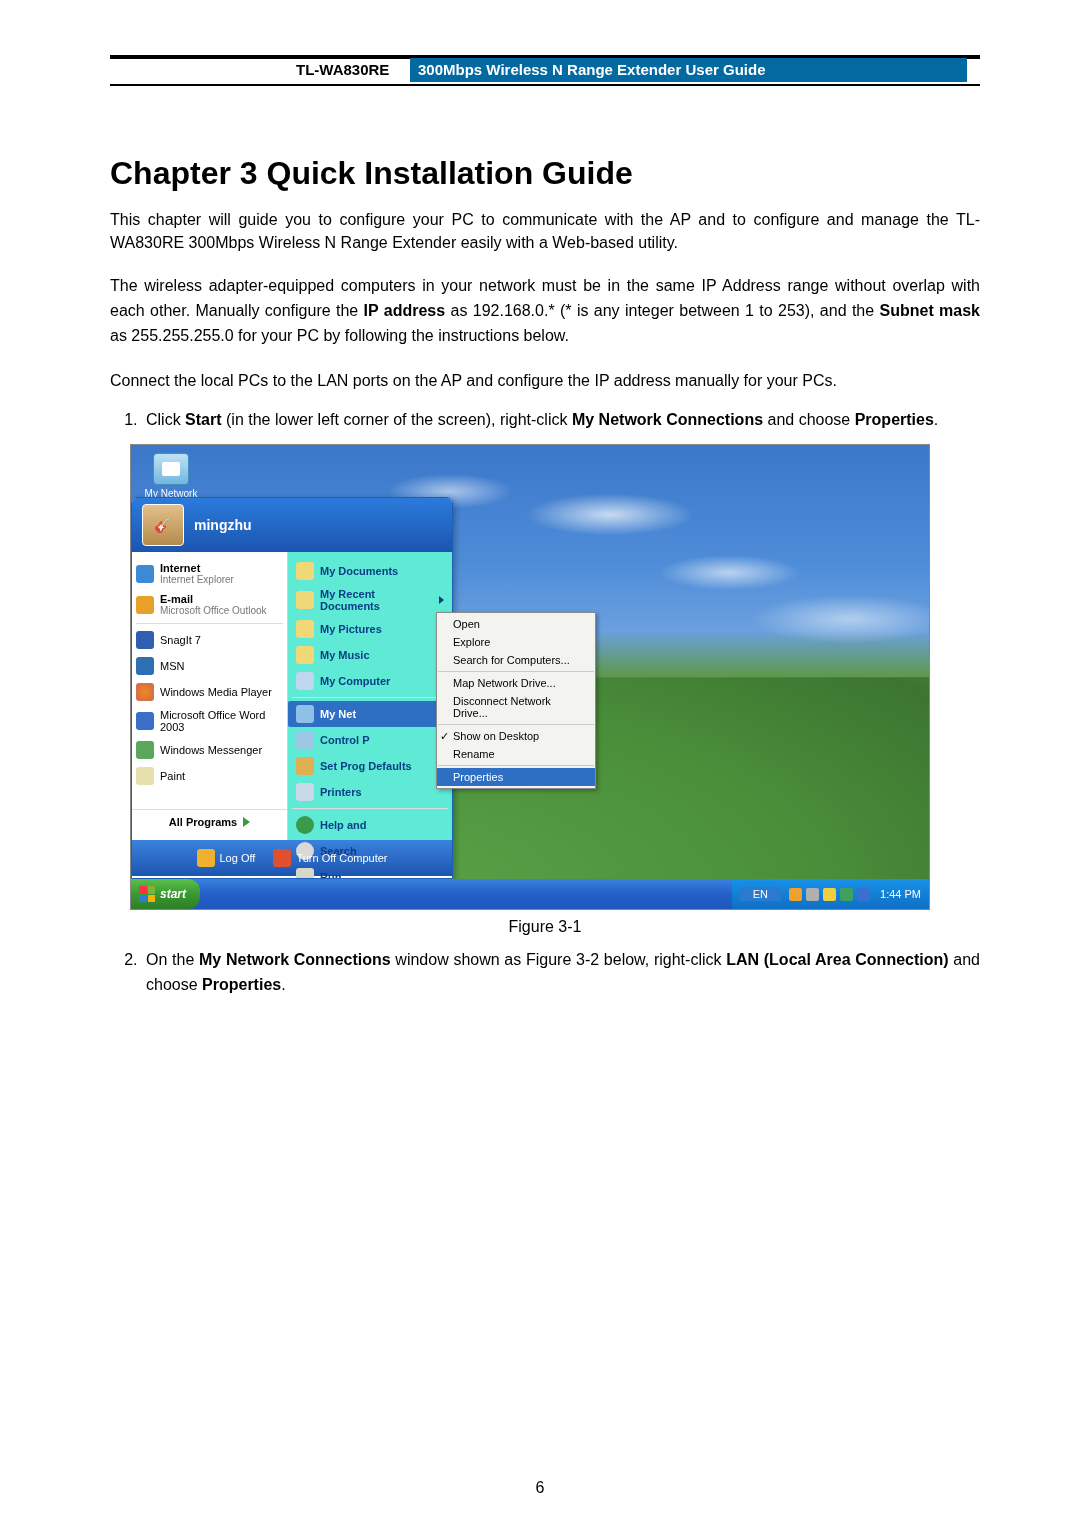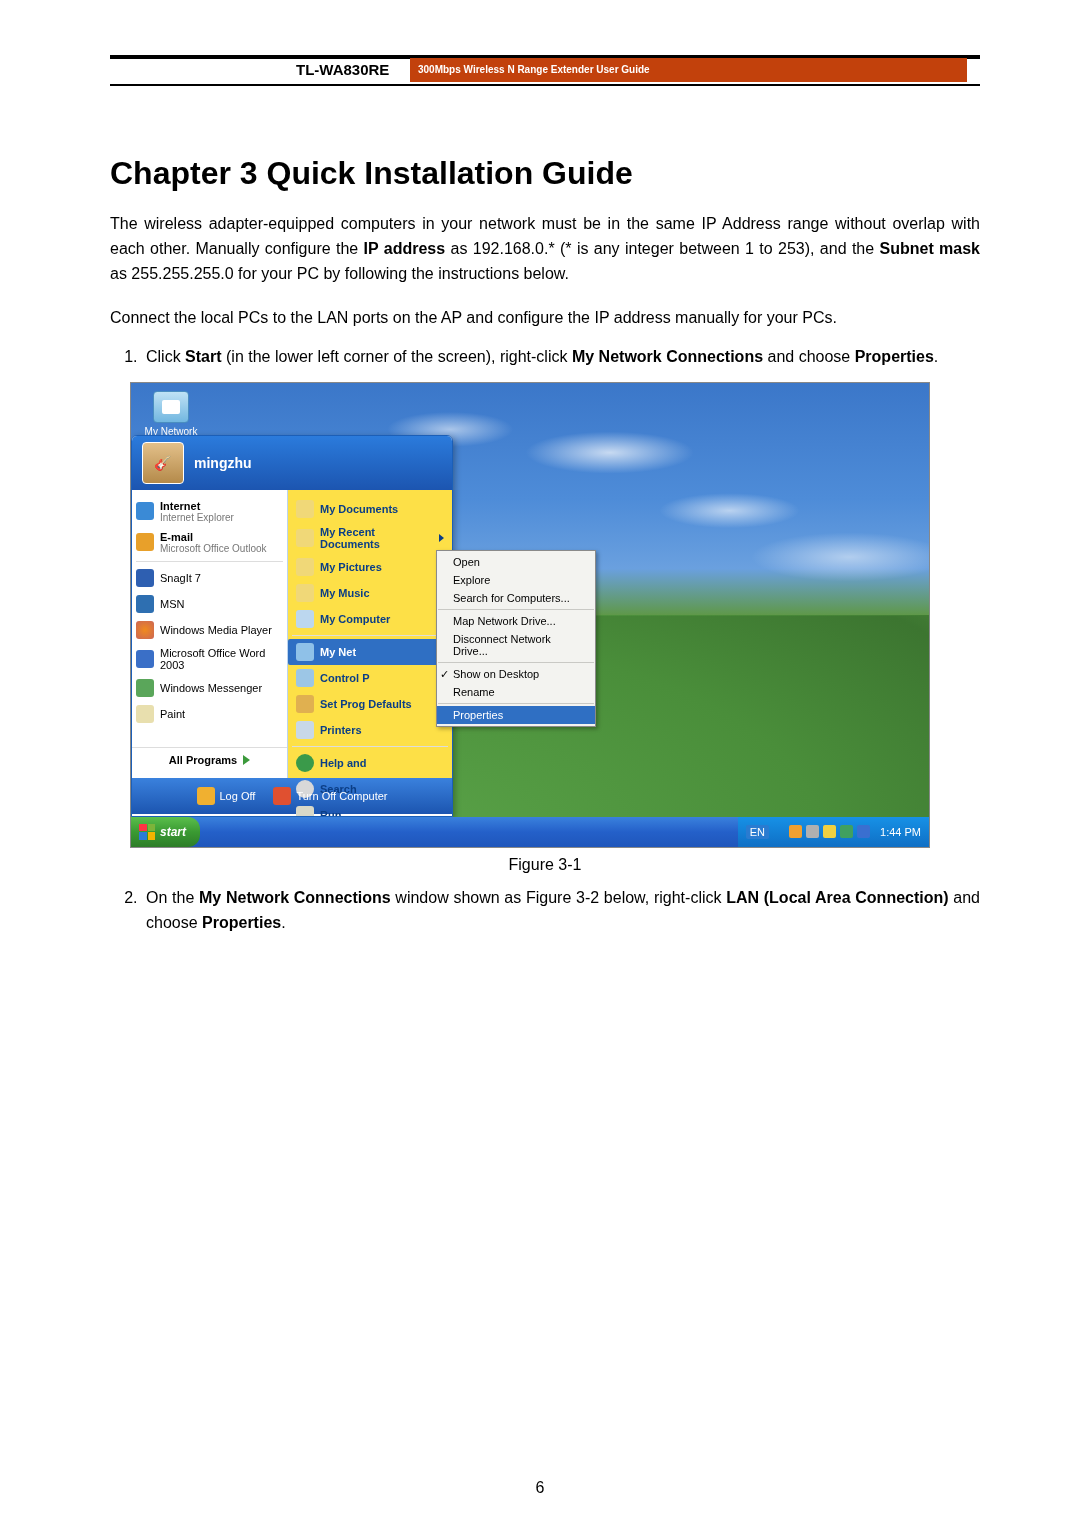--- a/index.html
+++ b/index.html
@@ -30,24 +30,24 @@
   .hdr-bar .model {
     position: absolute;
     left: 186px;
     top: 3px;
     font-weight: bold;
     font-size: 15px;
   }
   .hdr-bar .black {
     position: absolute;
     left: 300px; right: 13px; top: 0; height: 24px;
-    background: #c2410c;
+    background: #0369a1;
     color: #fff;
     font-weight: bold;
-    font-size: 10px;
+    font-size: 15px;
     padding-left: 8px;
     line-height: 24px;
   }
   .hdr-line-bot {
     position: absolute;
     left: 110px; right: 100px; top: 84px;
     border-top: 2px solid #000;
   }
   .content {
     margin-top: 100px;
@@ -132,21 +132,21 @@
   .start-btn .winlogo {
     width:16px;height:16px;
     display:grid;grid-template-columns:1fr 1fr;grid-template-rows:1fr 1fr;gap:1px;
   }
   .wl{width:100%;height:100%}.wr{background:#f34}.wg{background:#7db43a}.wb{background:#2c7bd6}.wy{background:#f3b400}
   .tray {
     margin-left:auto; height:30px; display:flex; align-items:center;
     background: linear-gradient(to bottom,#1791e6,#0f6fc5);
     padding:0 8px; gap:4px; font-weight:normal; font-size:11px;
   }
-  .tray .lang{background:#2a7bd0;padding:1px 4px;border-radius:2px;margin-right:16px}
+  .tray .lang{background:#2a7bd0;padding:1px 13px;border-radius:2px;margin-right:4px}
   .tray .ic{width:13px;height:13px;border-radius:2px}
   .tray .time{margin-left:6px}
 
   .desk-icon {
     position:absolute; left:10px; top:8px; width:60px;
     text-align:center; color:#fff; font-size:10px;
   }
   .desk-icon .di-g {
     width:34px;height:30px;margin:0 auto 3px;
     background: linear-gradient(#bfe2f5,#72b7e0);
@@ -166,21 +166,21 @@
     box-shadow: 2px 2px 6px rgba(0,0,0,.3);
     font-size:11px;
   }
   .sm-header{
     height:54px;background:linear-gradient(to bottom,#2b7bdc,#1c55b0);
     display:flex;align-items:center;gap:10px;padding:0 10px;color:#fff;font-weight:bold;font-size:14px;
   }
   .sm-avatar{width:40px;height:40px;border:1px solid #fff;border-radius:4px;background:linear-gradient(#e3c08a,#b48a4a);display:flex;align-items:center;justify-content:center}
   .sm-body{display:flex;height:288px}
   .sm-left{width:155px;padding:6px 0;display:flex;flex-direction:column}
-  .sm-right{flex:1;background:#fde047;padding:6px 0;border-left:1px solid #bcd4ef}
+  .sm-right{flex:1;background:#5eead4;padding:6px 0;border-left:1px solid #bcd4ef}
   .sm-item{display:flex;align-items:center;gap:6px;padding:4px 4px;border-radius:2px}
   .sm-item.bold .lbl{font-weight:bold}
   .sm-item .sub{font-size:10px;color:#777;display:block;font-weight:normal}
   .sm-sep{border-top:1px solid #ddd;margin:3px 4px}
   .sm-left .allprog{margin-top:auto;display:flex;align-items:center;justify-content:center;gap:6px;padding:6px;border-top:1px solid #ddd;font-weight:bold}
   .sm-right .sm-item{padding:4px 8px;color:#0b3e86;font-weight:bold}
   .sm-right .sm-item.sel{background:#2f6fc3;color:#fff}
   .sm-footer{height:36px;background:linear-gradient(to bottom,#3a81dd,#1c55b0);display:flex;align-items:center;justify-content:center;gap:18px;color:#fff;font-size:11px}
   .sm-footer .fbtn{display:flex;align-items:center;gap:5px}
   .sm-ico{width:18px;height:18px;border-radius:3px;flex-shrink:0}
@@ -209,20 +209,21 @@
 <div class="page">
   <div class="hdr-line-top"></div>
   <div class="hdr-bar">
     <span class="model">TL-WA830RE</span>
     <span class="black">300Mbps Wireless N Range Extender User Guide</span>
   </div>
   <div class="hdr-line-bot"></div>
 
   <div class="content">
     <h1>Chapter 3   Quick Installation Guide</h1>
+    <div class="para">This chapter will guide you to configure your PC to communicate with the AP and to configure and manage the TL-WA830RE 300Mbps Wireless N Range Extender easily with a Web-based utility.</div>
 
 
     <div class="para-just">
       <span>The wireless adapter-equipped computers in your network must be in the same IP Address range without overlap with each other. Manually configure the </span><b>IP address</b><span> as 192.168.0.* (* is any integer between 1 to 253), and the </span><b>Subnet mask</b><span> as 255.255.255.0 for your PC by following the instructions below.</span>
     </div>
 
     <div class="para-just">Connect the local PCs to the LAN ports on the AP and configure the IP address manually for your PCs.</div>
 
     <ol class="steps">
       <li>

